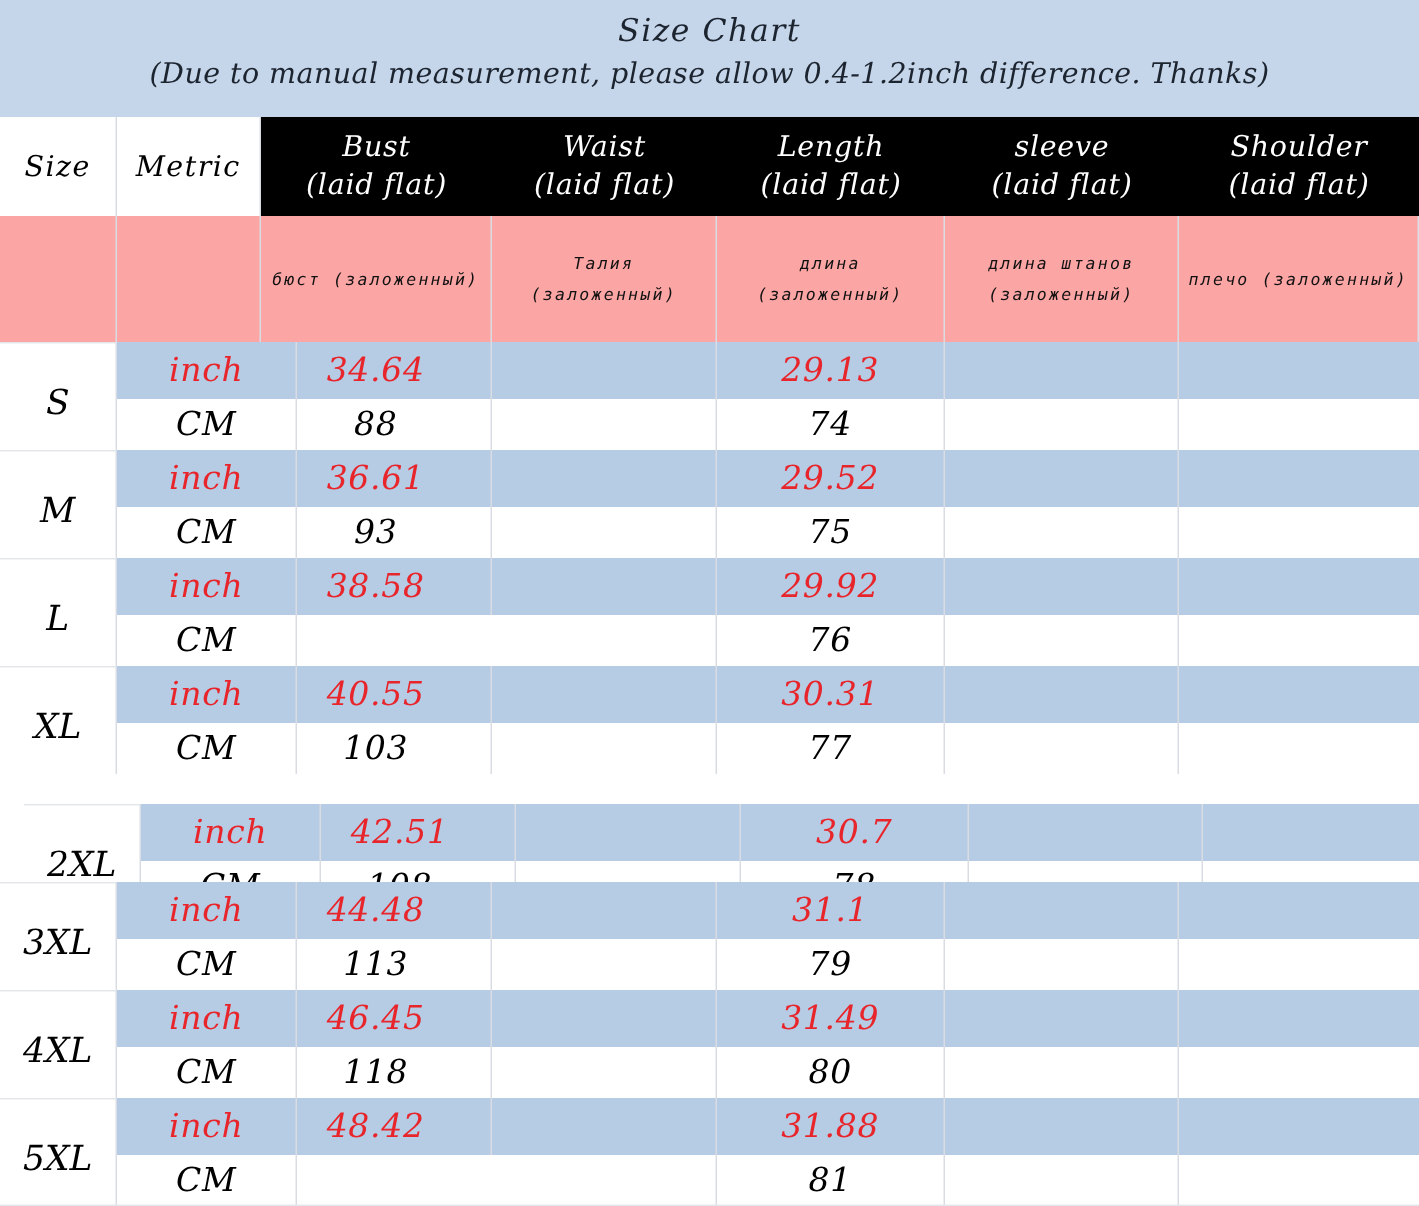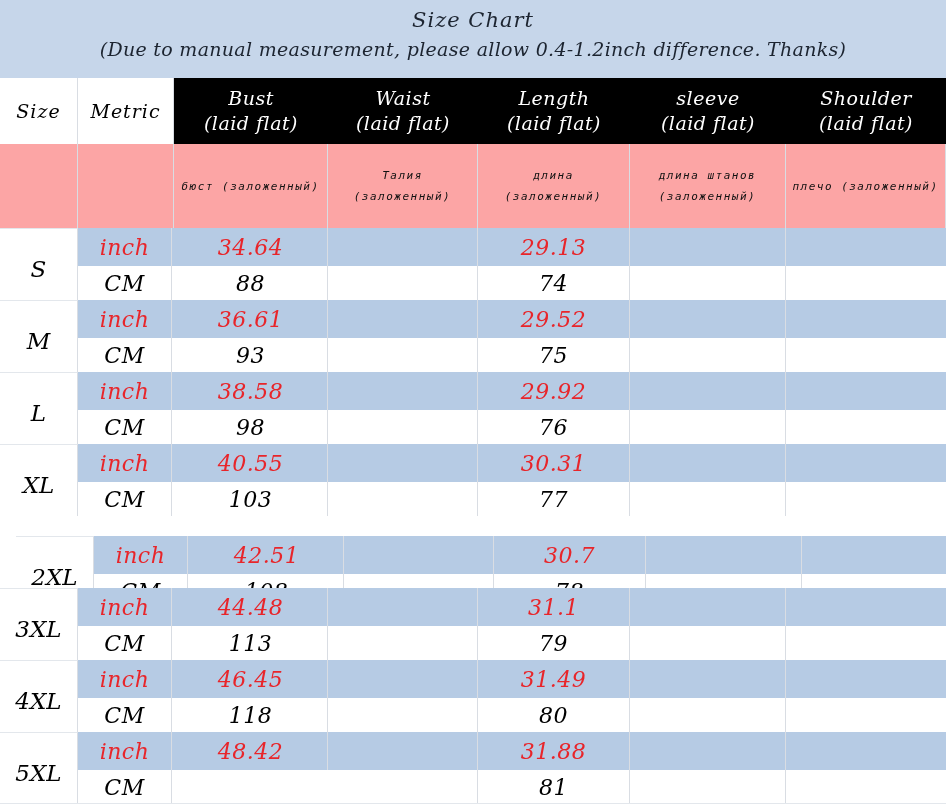--- a/index.html
+++ b/index.html
@@ -88,21 +88,21 @@
   .rg-cm{
     position:absolute;left:78px;top:38px;width:868px;height:34px;
     background:#ffffff;
   }
   .sub-cell{
     position:absolute;top:0;height:100%;
     display:flex;align-items:center;justify-content:center;
     box-sizing:border-box;
   }
   
-  .c-metric  {left:0px;   width:94px;  border-right:1px solid #d9dde3;}
+  .c-metric  {left:0px;   width:120px;  border-right:1px solid #d9dde3;}
   .c-bust    {left:96px;  width:154px; border-right:1px solid #d9dde3;}
   .c-waist   {left:250px; width:150px; border-right:1px solid #d9dde3;}
   .c-length  {left:400px; width:152px; border-right:1px solid #d9dde3;}
   .c-sleeve  {left:552px; width:156px; border-right:1px solid #d9dde3;}
   .c-shoulder{left:708px; width:160px;}
 
   .inch-txt{color:#e8252a;font-size:22px;letter-spacing:.5px;}
   .cm-txt{color:#000000;font-size:22px;letter-spacing:.5px;}
 
   .rg-cm .sub-cell{border-color:#d9dde3;}
@@ -258,23 +258,20 @@
             <span class="inch-txt"></span>
           </div>
           <div class="sub-cell c-shoulder">
             <span class="inch-txt"></span>
           </div>
         </div>
         <div class="rg-cm">
           <div class="sub-cell c-metric">
             <span class="cm-txt">CM</span>
           </div>
-          <div class="sub-cell c-bust">
-            <span class="cm-txt">98</span>
-          </div>
           <div class="sub-cell c-waist">
             <span class="cm-txt"></span>
           </div>
           <div class="sub-cell c-length">
             <span class="cm-txt">76</span>
           </div>
           <div class="sub-cell c-sleeve">
             <span class="cm-txt"></span>
           </div>
           <div class="sub-cell c-shoulder">

